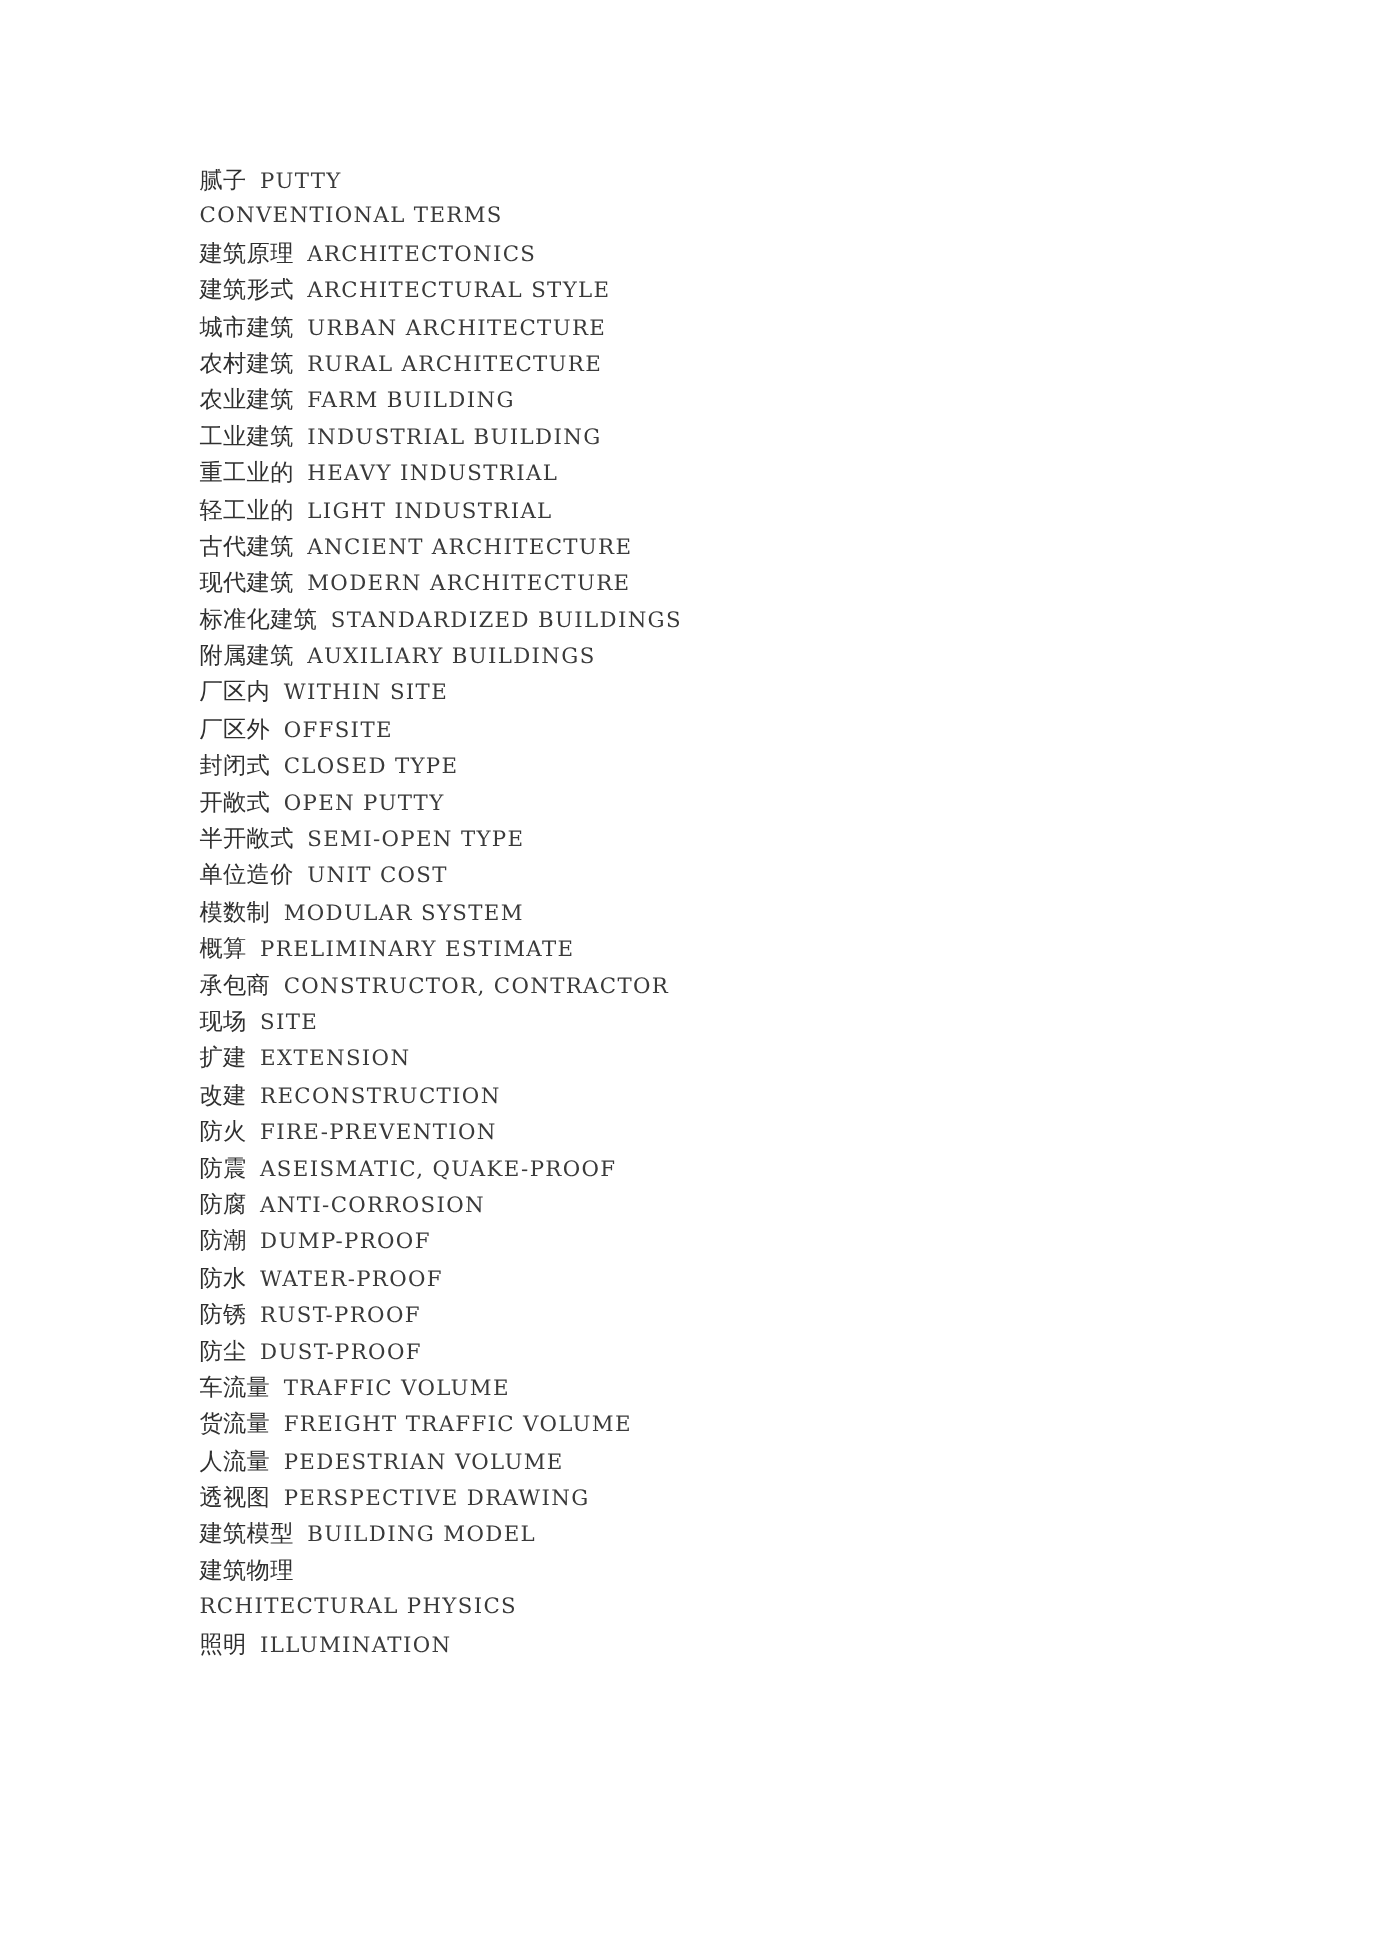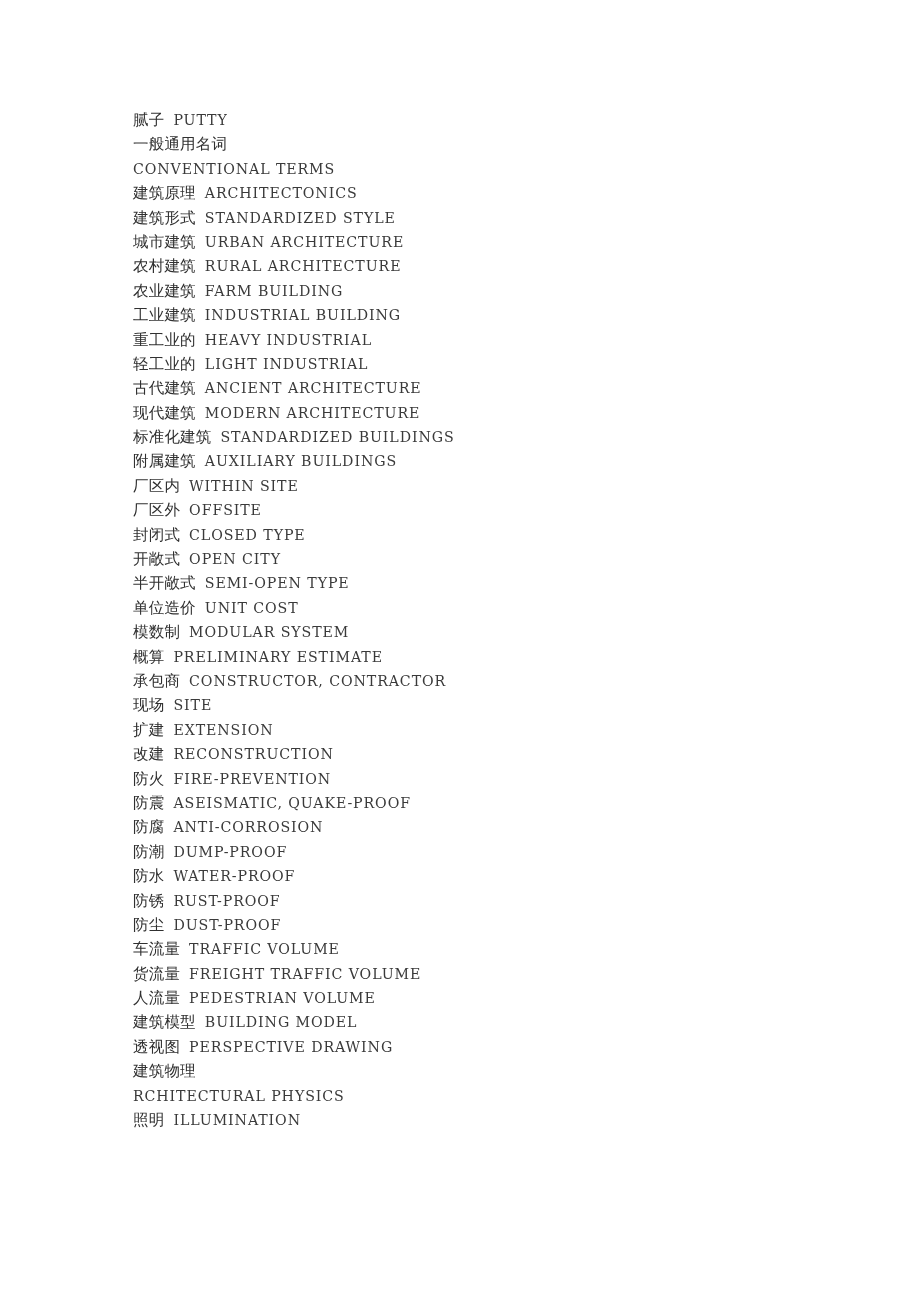--- a/index.html
+++ b/index.html
@@ -53,55 +53,54 @@
     display: inline-block;
     width: 9px;
   }
 </style>
 </head>
 <body>
 
 <div id="page">
   <div id="glossary">
       <div class="entry"><span class="zh">腻子</span><span class="gap"></span><span class="en">PUTTY</span></div>
-      <div class="entry zh-only"><span class="zh">一般通用名词</span></div>
       <div class="entry en-only"><span class="en">CONVENTIONAL TERMS</span></div>
       <div class="entry"><span class="zh">建筑原理</span><span class="gap"></span><span class="en">ARCHITECTONICS</span></div>
-      <div class="entry"><span class="zh">建筑形式</span><span class="gap"></span><span class="en">STANDARDIZED STYLE</span></div>
+      <div class="entry"><span class="zh">建筑形式</span><span class="gap"></span><span class="en">ARCHITECTURAL STYLE</span></div>
       <div class="entry"><span class="zh">城市建筑</span><span class="gap"></span><span class="en">URBAN ARCHITECTURE</span></div>
       <div class="entry"><span class="zh">农村建筑</span><span class="gap"></span><span class="en">RURAL ARCHITECTURE</span></div>
       <div class="entry"><span class="zh">农业建筑</span><span class="gap"></span><span class="en">FARM BUILDING</span></div>
       <div class="entry"><span class="zh">工业建筑</span><span class="gap"></span><span class="en">INDUSTRIAL BUILDING</span></div>
       <div class="entry"><span class="zh">重工业的</span><span class="gap"></span><span class="en">HEAVY INDUSTRIAL</span></div>
       <div class="entry"><span class="zh">轻工业的</span><span class="gap"></span><span class="en">LIGHT INDUSTRIAL</span></div>
       <div class="entry"><span class="zh">古代建筑</span><span class="gap"></span><span class="en">ANCIENT ARCHITECTURE</span></div>
       <div class="entry"><span class="zh">现代建筑</span><span class="gap"></span><span class="en">MODERN ARCHITECTURE</span></div>
       <div class="entry"><span class="zh">标准化建筑</span><span class="gap"></span><span class="en">STANDARDIZED BUILDINGS</span></div>
       <div class="entry"><span class="zh">附属建筑</span><span class="gap"></span><span class="en">AUXILIARY BUILDINGS</span></div>
       <div class="entry"><span class="zh">厂区内</span><span class="gap"></span><span class="en">WITHIN SITE</span></div>
       <div class="entry"><span class="zh">厂区外</span><span class="gap"></span><span class="en">OFFSITE</span></div>
       <div class="entry"><span class="zh">封闭式</span><span class="gap"></span><span class="en">CLOSED TYPE</span></div>
-      <div class="entry"><span class="zh">开敞式</span><span class="gap"></span><span class="en">OPEN CITY</span></div>
+      <div class="entry"><span class="zh">开敞式</span><span class="gap"></span><span class="en">OPEN PUTTY</span></div>
       <div class="entry"><span class="zh">半开敞式</span><span class="gap"></span><span class="en">SEMI-OPEN TYPE</span></div>
       <div class="entry"><span class="zh">单位造价</span><span class="gap"></span><span class="en">UNIT COST</span></div>
       <div class="entry"><span class="zh">模数制</span><span class="gap"></span><span class="en">MODULAR SYSTEM</span></div>
       <div class="entry"><span class="zh">概算</span><span class="gap"></span><span class="en">PRELIMINARY ESTIMATE</span></div>
       <div class="entry"><span class="zh">承包商</span><span class="gap"></span><span class="en">CONSTRUCTOR, CONTRACTOR</span></div>
       <div class="entry"><span class="zh">现场</span><span class="gap"></span><span class="en">SITE</span></div>
       <div class="entry"><span class="zh">扩建</span><span class="gap"></span><span class="en">EXTENSION</span></div>
       <div class="entry"><span class="zh">改建</span><span class="gap"></span><span class="en">RECONSTRUCTION</span></div>
       <div class="entry"><span class="zh">防火</span><span class="gap"></span><span class="en">FIRE-PREVENTION</span></div>
       <div class="entry"><span class="zh">防震</span><span class="gap"></span><span class="en">ASEISMATIC, QUAKE-PROOF</span></div>
       <div class="entry"><span class="zh">防腐</span><span class="gap"></span><span class="en">ANTI-CORROSION</span></div>
       <div class="entry"><span class="zh">防潮</span><span class="gap"></span><span class="en">DUMP-PROOF</span></div>
       <div class="entry"><span class="zh">防水</span><span class="gap"></span><span class="en">WATER-PROOF</span></div>
       <div class="entry"><span class="zh">防锈</span><span class="gap"></span><span class="en">RUST-PROOF</span></div>
       <div class="entry"><span class="zh">防尘</span><span class="gap"></span><span class="en">DUST-PROOF</span></div>
       <div class="entry"><span class="zh">车流量</span><span class="gap"></span><span class="en">TRAFFIC VOLUME</span></div>
       <div class="entry"><span class="zh">货流量</span><span class="gap"></span><span class="en">FREIGHT TRAFFIC VOLUME</span></div>
       <div class="entry"><span class="zh">人流量</span><span class="gap"></span><span class="en">PEDESTRIAN VOLUME</span></div>
+      <div class="entry"><span class="zh">透视图</span><span class="gap"></span><span class="en">PERSPECTIVE DRAWING</span></div>
       <div class="entry"><span class="zh">建筑模型</span><span class="gap"></span><span class="en">BUILDING MODEL</span></div>
-      <div class="entry"><span class="zh">透视图</span><span class="gap"></span><span class="en">PERSPECTIVE DRAWING</span></div>
       <div class="entry zh-only"><span class="zh">建筑物理</span></div>
       <div class="entry en-only"><span class="en">RCHITECTURAL PHYSICS</span></div>
       <div class="entry"><span class="zh">照明</span><span class="gap"></span><span class="en">ILLUMINATION</span></div>
     </div>
 </div>
 
 </body></html>

